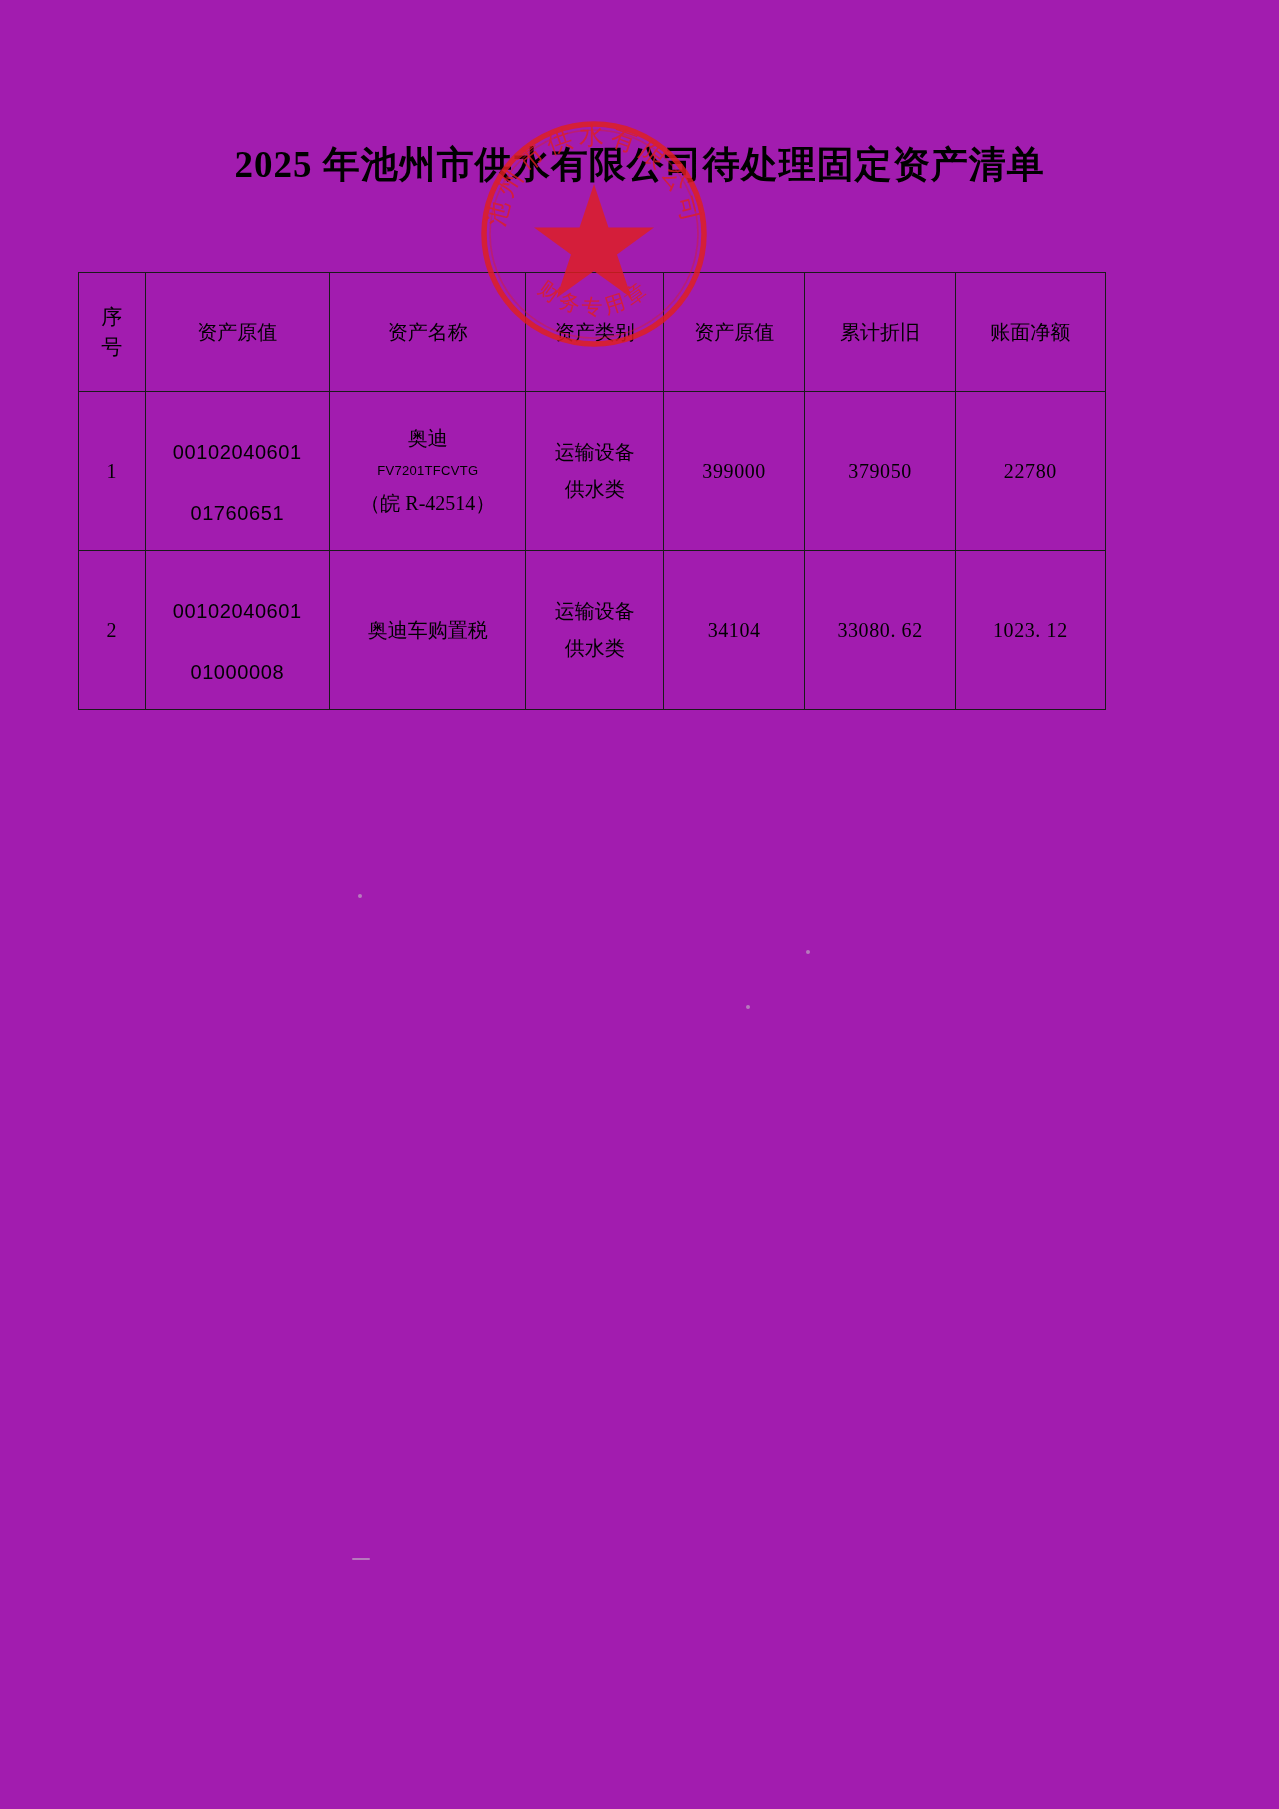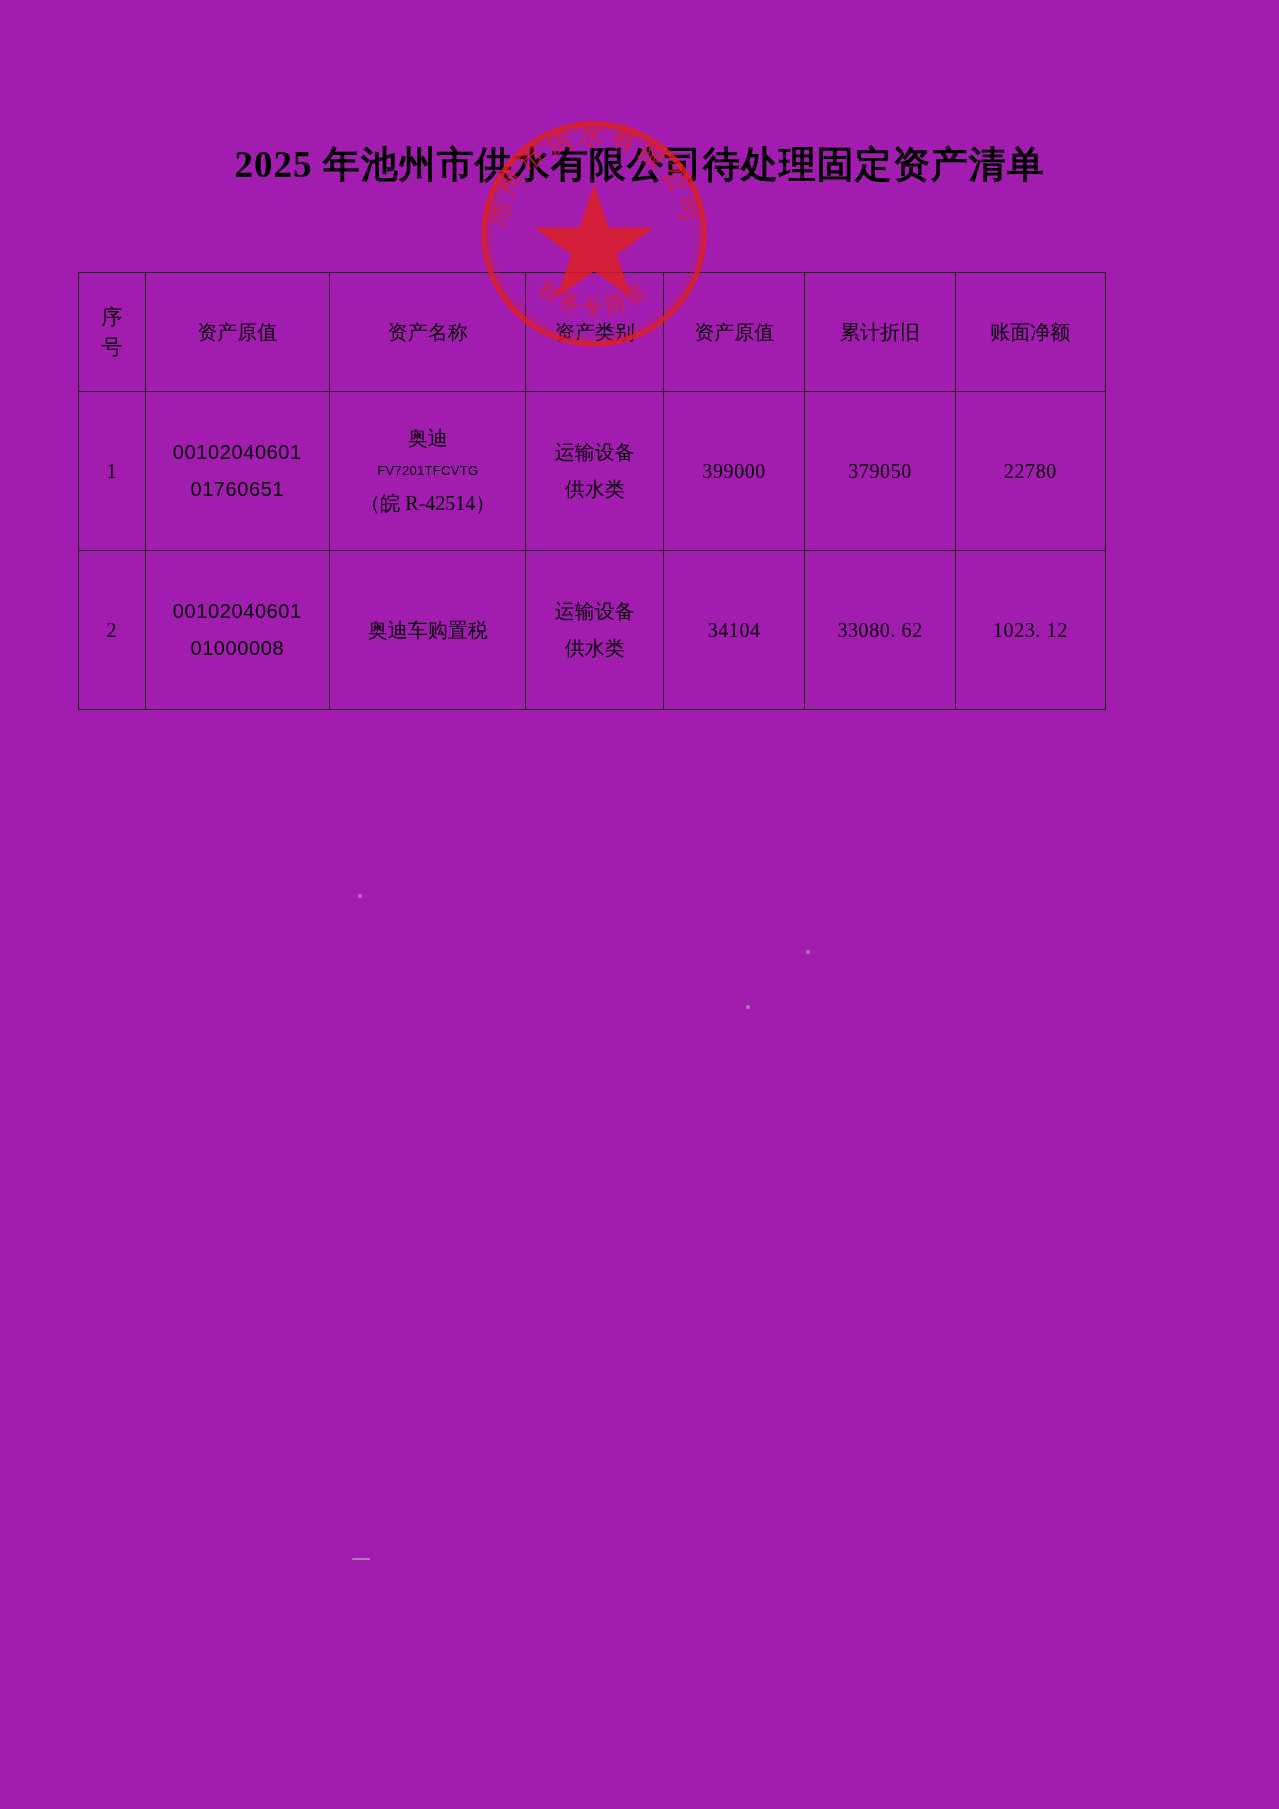--- a/index.html
+++ b/index.html
@@ -81,21 +81,21 @@
     font-size: 21px;
     font-weight: bold;
   }
   thead td.idx-head {
     line-height: 1.45;
     font-size: 21px;
   }
   tbody td { height: 150px; }
   tbody tr.row-total td { height: 155px; }
 
-  .code-line { line-height: 1.85; }
+  .code-line { line-height: 1.85; margin-top: 24px; }
   .name-multi { line-height: 1.95; }
   .type-multi { line-height: 1.85; }
   .lat-code {
     font-family: Liberation Sans, sans-serif;
     font-size: 13px;
     letter-spacing: .3px;
   }
   .num-cell {
     font-family: "Liberation Sans", sans-serif;
     font-size: 20px;

